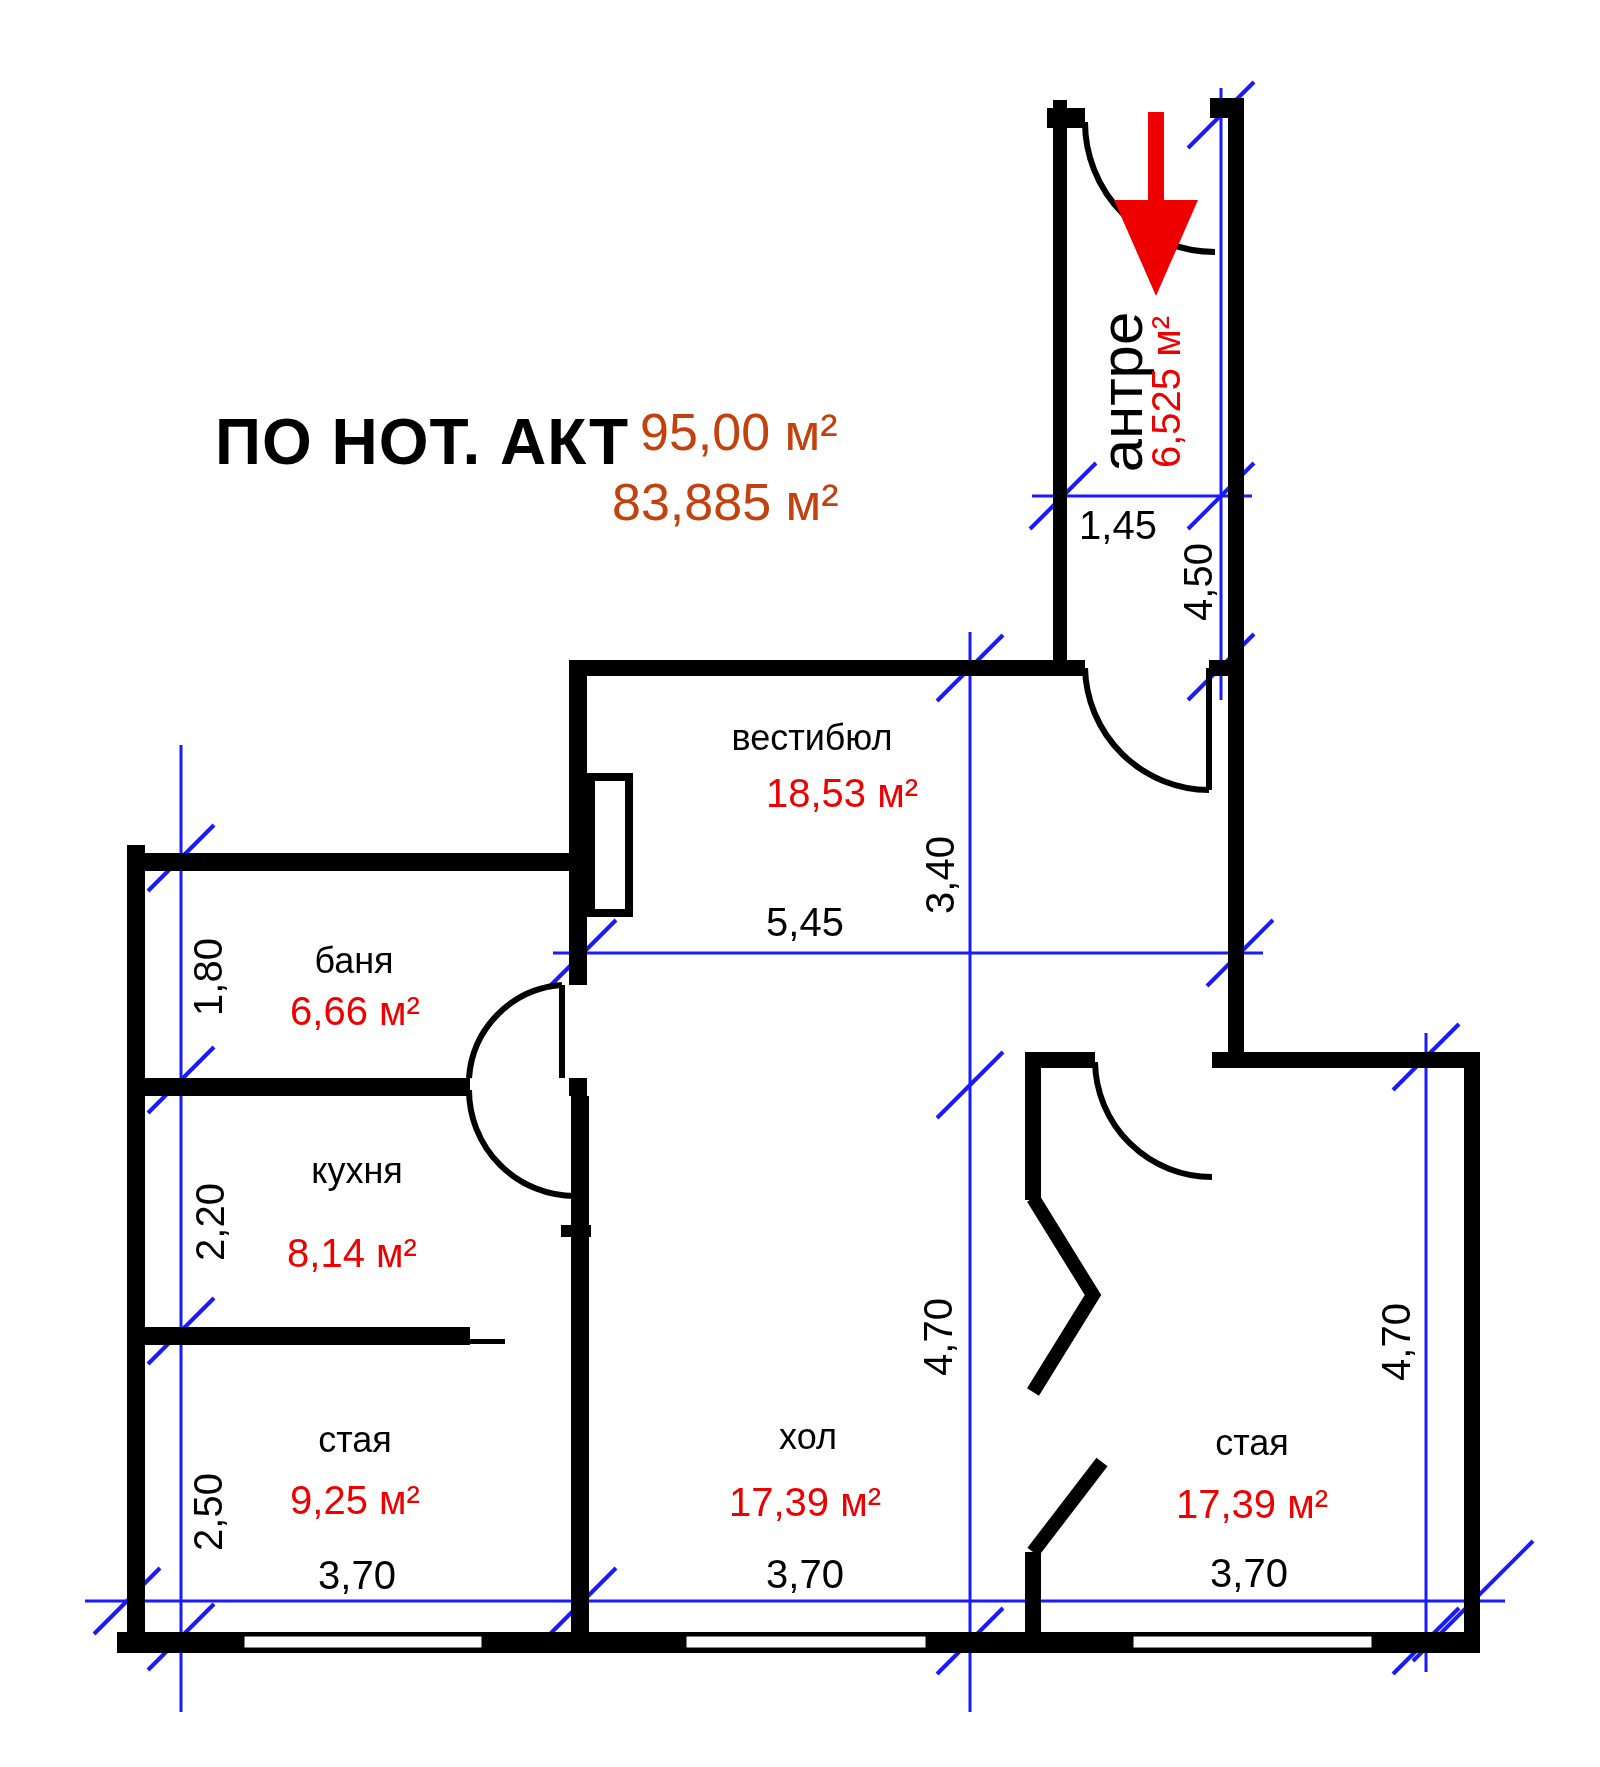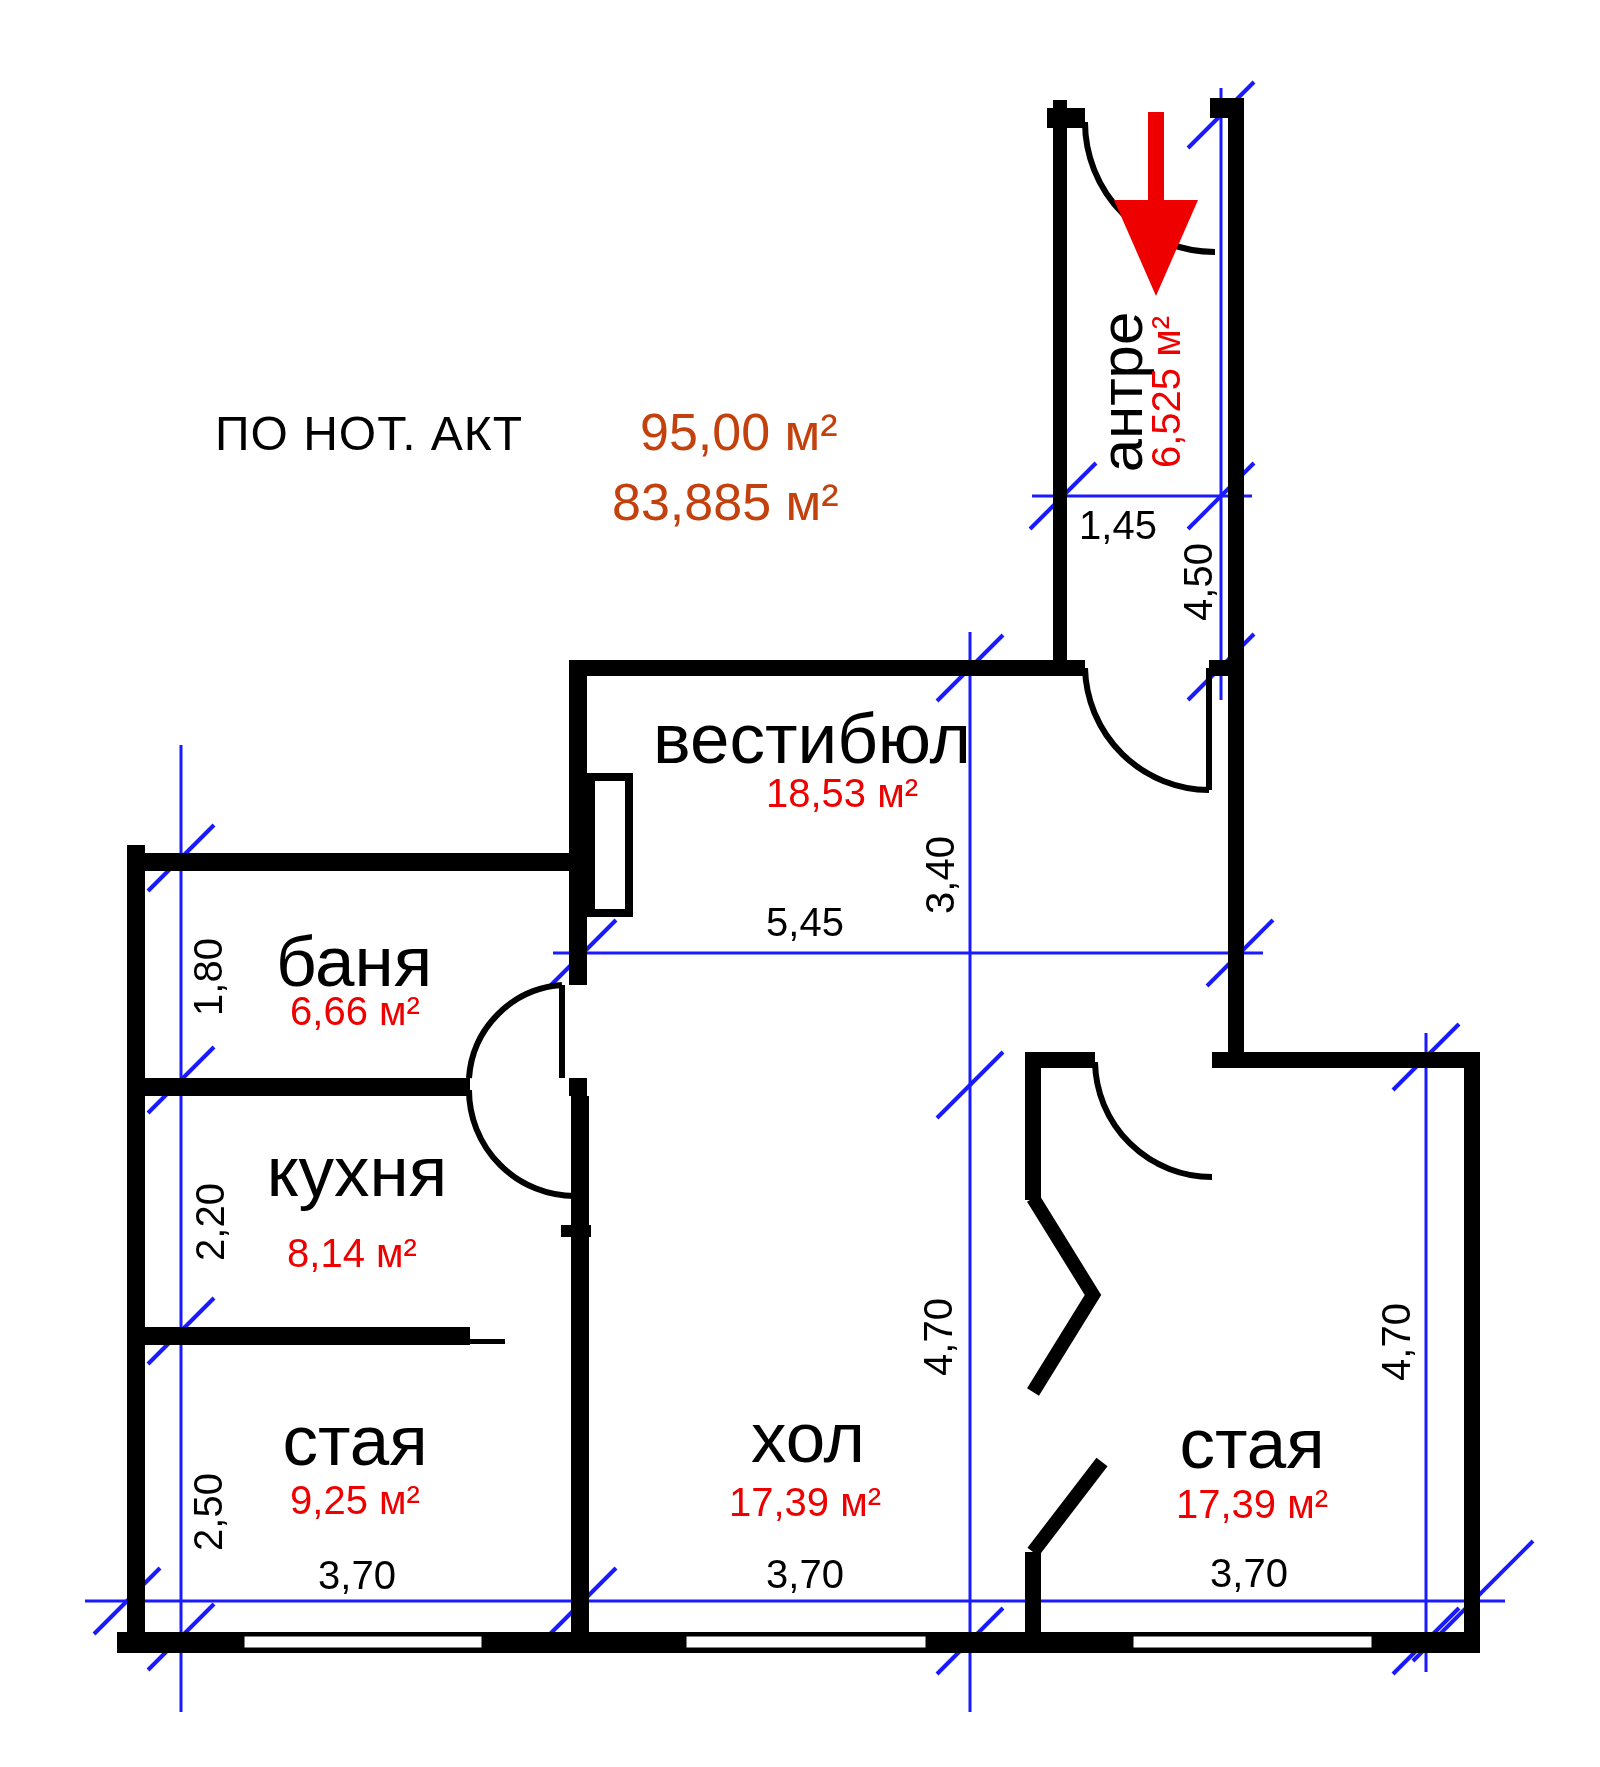--- a/index.html
+++ b/index.html
@@ -2,25 +2,25 @@
 <html><head>
 <meta charset="utf-8">
 <style>
   html,body{margin:0;padding:0;background:#fff;}
   #plan{position:relative;width:1600px;height:1767px;background:#fff;overflow:hidden;
         font-family:"Liberation Sans",sans-serif;}
   #plan svg{position:absolute;left:0;top:0;}
   .txt{position:absolute;white-space:nowrap;color:#000;line-height:1;}
   .c{transform:translate(-50%,-50%);}
   .v{transform:translate(-50%,-50%) rotate(-90deg);}
-  .room{font-size:71px;}
+  .room{font-size:36px;}
   .area{font-size:40px;color:#ee0000;}
   .dim{font-size:40px;}
   .antre-name{font-size:60px;}
-  .title-label{font-size:48px;font-weight:normal;letter-spacing:1px;}
+  .title-label{font-size:64px;font-weight:bold;letter-spacing:1px;}
   .title-value{font-size:52px;color:#c2410c;}
 </style>
 </head>
 <body>
 
 <div id="plan">
 
   <svg width="1600" height="1767" viewBox="0 0 1600 1767">
 
     <g stroke="#1a1aff" stroke-width="3">

